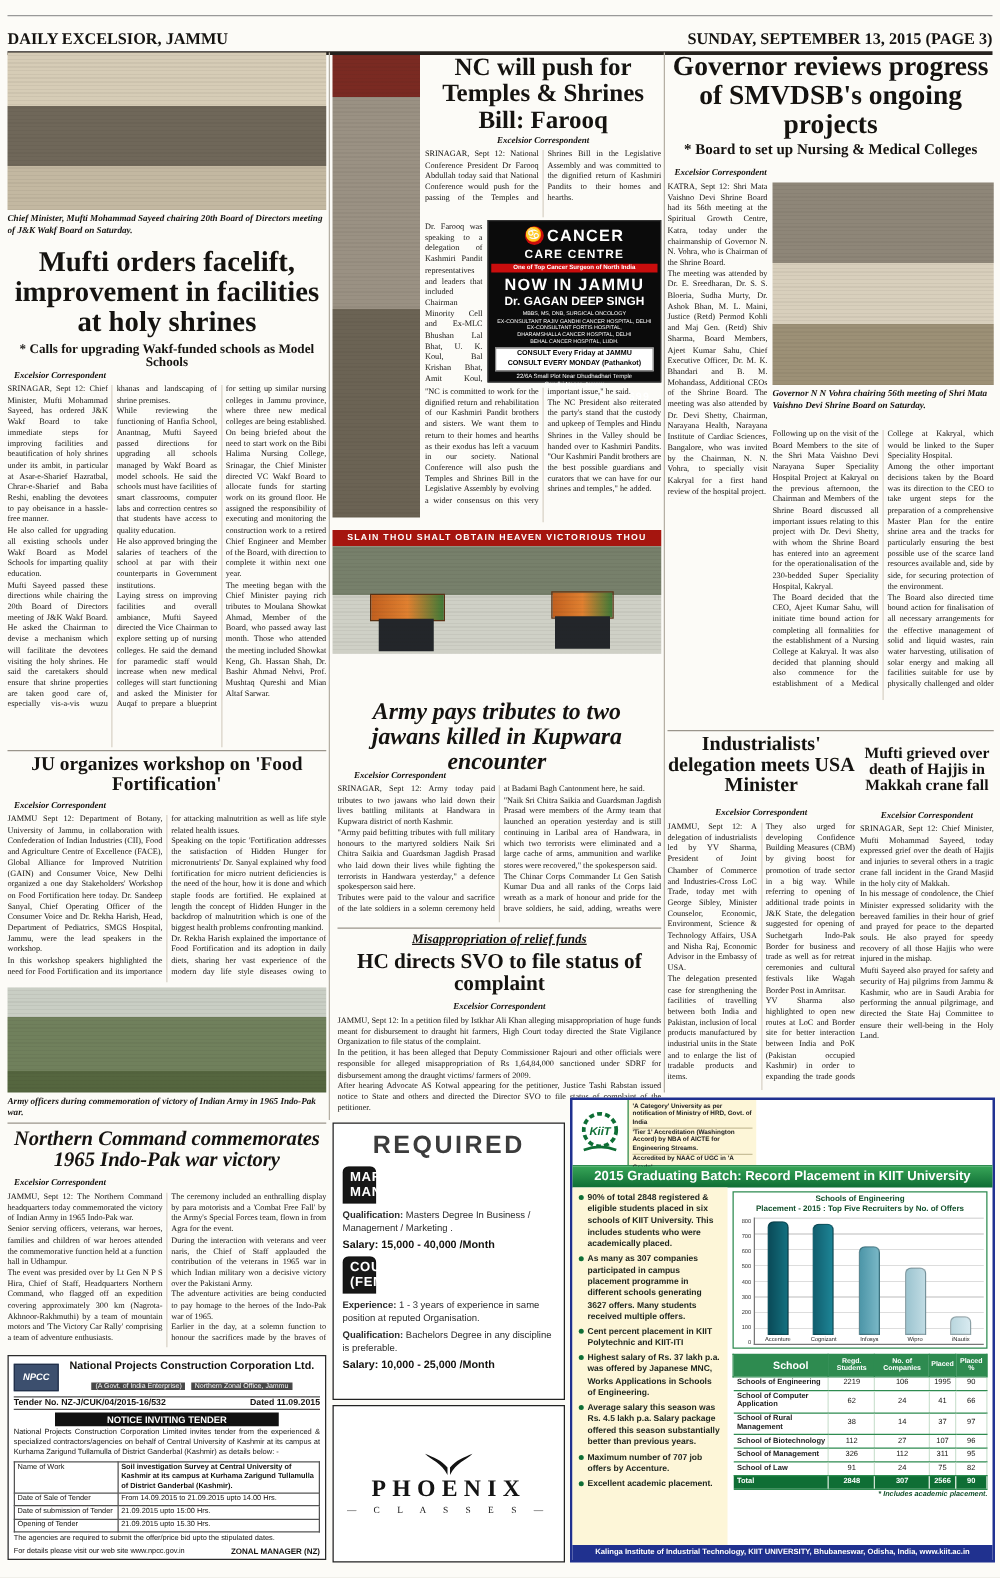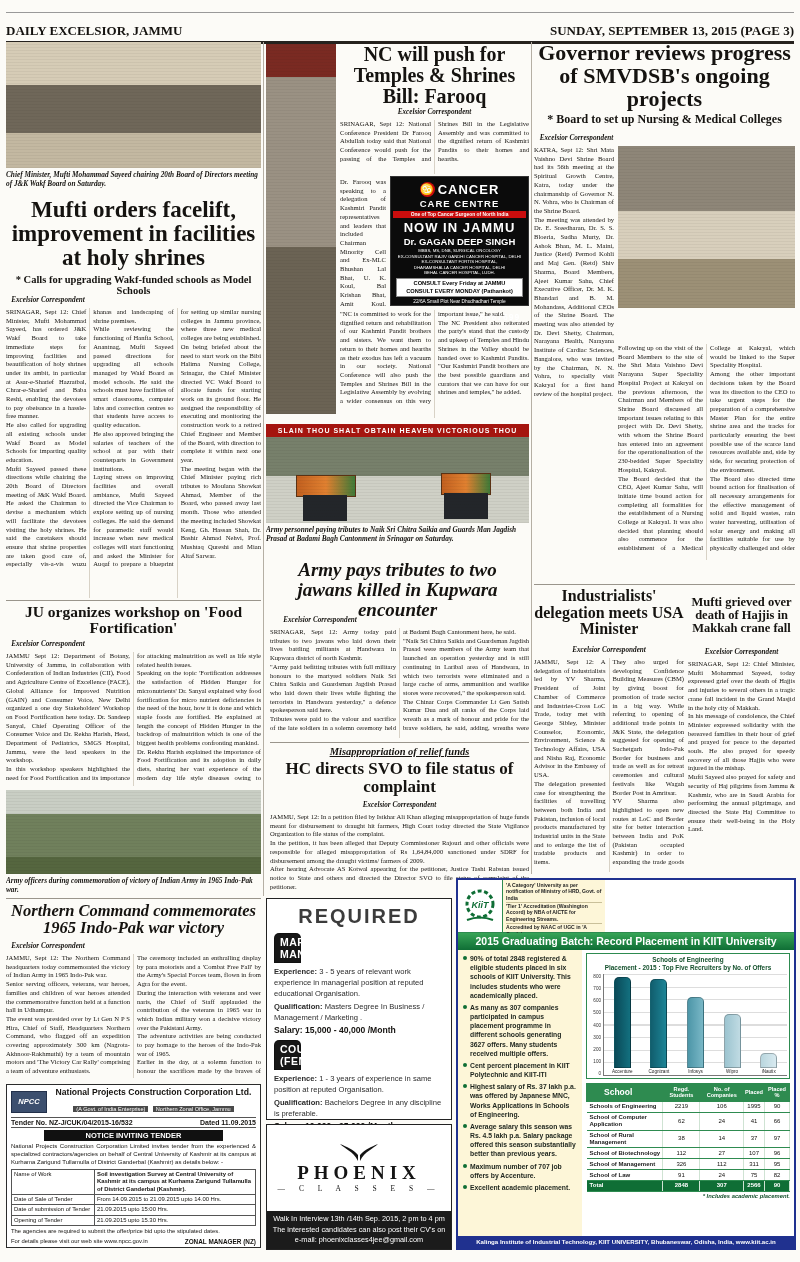--- a/index.html
+++ b/index.html
@@ -122,21 +122,21 @@
   .bar-col{display:flex;flex-direction:column;align-items:center;justify-content:flex-end;height:100%;width:18%}
   .bar{width:15px;border-radius:5px 5px 0 0;border:1px solid rgba(0,0,0,.25)}
   .bar0{background:linear-gradient(90deg,#0a4a58,#13707f)}
   .bar1{background:linear-gradient(90deg,#115e6e,#1d8496)}
   .bar2{background:linear-gradient(90deg,#4d96a8,#79b7c6)}
   .bar3{background:linear-gradient(90deg,#9cc4d0,#c0dbe3)}
   .bar4{background:linear-gradient(90deg,#b9d6de,#d8eaf0)}
   .bar-label{font-size:4.6px;color:#222;height:7px;line-height:7px;white-space:nowrap}
   .kiit-table{width:100%;border-collapse:collapse;margin-top:4px}
   .kiit-table th{background:#2e8b50;color:#fff;font-size:5.6px;padding:2px 1px;border:1px solid #2e8b50;line-height:1.15}
-  .kiit-table th.sch{font-size:8.5px;text-align:left;padding-left:17px}
+  .kiit-table th.sch{font-size:8.5px;text-align:center;padding-left:17px}
   .kiit-table td{font-size:6px;text-align:center;border-bottom:1px solid #2e8b50;
                  border-right:1px solid #cfe3d3;padding:1.5px 1px;line-height:1.15}
   .kiit-table td.sch{text-align:left;padding-left:3px;font-weight:bold;color:#222}
   .kiit-table tr.total td{background:#0f6e35;color:#fff;font-weight:bold}
   .kiit-note{font-size:5.8px;font-style:italic;font-weight:bold;text-align:right;color:#14502c;margin-top:1px}
   .kiit-footer{background:#20318f;color:#fff;font-size:6.1px;font-weight:bold;text-align:center;line-height:12px}
 </style>
 </head>
 <body>
 
@@ -259,70 +259,66 @@
   <div class="abs body-text c2" style="left:340px;top:310px;width:189px;height:108px">"NC is committed to work for the dignified return and rehabilitation of our Kashmiri Pandit brothers and sisters. We want them to return to their homes and hearths as their exodus has left a vacuum in our society. National Conference will also push the Temples and Shrines Bill in the Legislative Assembly by evolving a wider consensus on this very important issue," he said.
 The NC President also reiterated the party's stand that the custody and upkeep of Temples and Hindu Shrines in the Valley should be handed over to Kashmiri Pandits. "Our Kashmiri Pandit brothers are the best possible guardians and curators that we can have for our shrines and temples," he added.</div>
 
   <div class="abs banner-red" style="left:266px;top:424px;width:263px;height:13px">SLAIN THOU SHALT OBTAIN HEAVEN  VICTORIOUS THOU SHALT ENJOY EARTH</div>
   <div class="abs ph ph-army" style="left:266px;top:437px;width:263px;height:86px">
     <div class="coffin" style="left:30px;top:38px"></div>
     <div class="plinth" style="left:37px;top:58px"></div>
     <div class="coffin" style="left:175px;top:36px;width:48px"></div>
     <div class="plinth" style="left:178px;top:56px"></div>
   </div>
-  <div class="abs caption" style="left:266px;top:525px;width:263px;height:34px">Army personnel paying tributes to Naik Sri Chitra Saikia and Guards Man Jagdish Prasad  at Badami Bagh Cantonment in Srinagar on Saturday.</div>
 
   <div class="abs headline ital" style="left:270px;top:560px;width:255px;height:54px;font-size:19px">Army pays tributes to two jawans killed in Kupwara encounter</div>
   <div class="abs byline" style="left:270px;top:616px;width:100px">Excelsior Correspondent</div>
   <div class="abs body-text c2" style="left:270px;top:628px;width:259px;height:110px">SRINAGAR, Sept 12: Army today paid tributes to two jawans who laid down their lives battling militants at Handwara in Kupwara district of north Kashmir.
 "Army paid befitting tributes with full military honours to the martyred soldiers Naik Sri Chitra Saikia and Guardsman Jagdish Prasad who laid down their lives while fighting the terrorists in Handwara yesterday," a defence spokesperson said here.
 Tributes were paid to the valour and sacrifice of the late soldiers in a solemn ceremony held at Badami Bagh Cantonment here, he said.
 "Naik Sri Chitra Saikia and Guardsman Jagdish Prasad were members of the Army team that launched an operation yesterday and is still continuing in Laribal area of Handwara, in which two terrorists were eliminated and a large cache of arms, ammunition and warlike stores were recovered," the spokesperson said.
 The Chinar Corps Commander Lt Gen Satish Kumar Dua and all ranks of the Corps laid wreath as a mark of honour and pride for the brave soldiers, he said, adding, wreaths were also laid on behalf of the Army Chief and Northern Army Commander.</div>
 
   <div class="abs hr" style="left:270px;top:742px;width:259px"></div>
   <div class="abs kicker" style="left:270px;top:746px;width:259px">Misappropriation of relief funds</div>
   <div class="abs headline" style="left:270px;top:760px;width:259px;height:40px;font-size:17px">HC directs SVO to file status of complaint</div>
   <div class="abs byline" style="left:270px;top:801px;width:259px">Excelsior Correspondent</div>
   <div class="abs body-text" style="left:270px;top:813px;width:259px;height:80px">JAMMU, Sept 12: In a petition filed by Istkhar Ali Khan alleging misappropriation of huge funds meant for disbursement to draught hit farmers, High Court today directed the State Vigilance Organization to file status of the complaint.
 In the petition, it has been alleged that Deputy Commissioner Rajouri and other officials were responsible for alleged misappropriation of Rs 1,64,84,000 sanctioned under SDRF for disbursement among the draught victims/ farmers of 2009.
 After hearing Advocate AS Kotwal appearing for the petitioner, Justice Tashi Rabstan issued notice to State and others and directed the Director SVO to file status of complaint of the petitioner.</div>
 
   <div class="abs required" style="left:266px;top:898px;width:186px;height:222px">
     <div class="rtitle">REQUIRED</div>
     <div class="bar">MARKETING MANAGER</div>
-    <div class="item"><b>Experience:</b> <span>3 - 5 years of relevant work experience in managerial position at reputed educational Organisation.</span></div>
     <div class="item"><b>Qualification:</b> <span>Masters Degree In Business / Management / Marketing .</span></div>
     <div class="sal"><b>Salary:</b> <span>15,000 - 40,000 /Month</span></div>
     <div class="bar">COUNSELLOR (FEMALE)</div>
     <div class="item"><b>Experience:</b> <span>1 - 3 years of experience in same position at reputed  Organisation.</span></div>
     <div class="item"><b>Qualification:</b> <span>Bachelors Degree in any discipline is preferable.</span></div>
     <div class="sal"><b>Salary:</b> <span>10,000 - 25,000 /Month</span></div>
   </div>
 
   <div class="abs phoenix" style="left:266px;top:1124px;width:186px;height:126px">
     <div class="phx-logo">
       <svg width="40" height="20" viewBox="0 0 40 20">
         <path d="M19 18 C14 8 6 6 1 1 C8 4 14 6 19 12 Z" fill="#141414"></path>
         <path d="M21 18 C26 8 34 6 39 1 C32 4 26 6 21 12 Z" fill="#141414"></path>
       </svg>
       <div class="phx-name">PHOENIX</div>
       <div class="phx-sub">— C L A S S E S —</div>
     </div>
-    <div class="phx-bar">Walk In Interview 13th /14th Sep. 2015, 2 pm to 4 pm
-The interested candidates can also post their CV's on
-e-mail: phoenixclasses4jee@gmail.com</div>
   </div>
 
   <div class="abs headline" style="left:534px;top:42px;width:261px;height:66px;font-size:22px">Governor reviews progress of SMVDSB's ongoing projects</div>
   <div class="abs subhead" style="left:534px;top:112px;width:261px;font-size:12px">* Board to set up Nursing &amp; Medical Colleges</div>
   <div class="abs byline" style="left:534px;top:134px;width:85px">Excelsior Correspondent</div>
   <div class="abs body-text" style="left:534px;top:146px;width:80px;height:414px">KATRA, Sept 12: Shri Mata Vaishno Devi Shrine Board had its 56th meeting at the Spiritual Growth Centre, Katra, today under the chairmanship of Governor N. N. Vohra, who is Chairman of the Shrine Board.
 The meeting was attended by Dr. E. Sreedharan, Dr. S. S. Bloeria, Sudha Murty, Dr. Ashok Bhan, M. L. Maini, Justice (Retd) Permod Kohli and Maj Gen. (Retd) Shiv Sharma, Board Members, Ajeet Kumar Sahu, Chief Executive Officer, Dr. M. K. Bhandari and B. M. Mohandass, Additional CEOs of the Shrine Board. The meeting was also attended by Dr. Devi Shetty, Chairman, Narayana Health, Narayana Institute of Cardiac Sciences, Bangalore, who was invited by the Chairman, N. N. Vohra, to specially visit Kakryal for a first hand review of the hospital project.</div>
   <div class="abs ph ph-gov" style="left:618px;top:146px;width:177px;height:162px"></div>
+  <div class="abs caption" style="left:618px;top:310px;width:177px;height:30px">Governor N N Vohra chairing 56th meeting of Shri Mata Vaishno Devi Shrine Board on Saturday.</div>
   <div class="abs body-text c2" style="left:618px;top:344px;width:177px;height:216px">Following up on the visit of the Board Members to the site of the Shri Mata Vaishno Devi Narayana Super Speciality Hospital Project at Kakryal on the previous afternoon, the Chairman and Members of the Shrine Board discussed all important issues relating to this project with Dr. Devi Shetty, with whom the Shrine Board has entered into an agreement for the operationalisation of the 230-bedded Super Speciality Hospital, Kakryal.
 The Board decided that the CEO, Ajeet Kumar Sahu, will initiate time bound action for completing all formalities for the establishment of a Nursing College at Kakryal. It was also decided that planning should also commence for the establishment of a Medical College at Kakryal, which would be linked to the Super Speciality Hospital.
 Among the other important decisions taken by the Board was its direction to the CEO to take urgent steps for the preparation of a comprehensive Master Plan for the entire shrine area and the tracks for particularly ensuring the best possible use of the scarce land resources available and, side by side, for securing protection of the environment.
 The Board also directed time bound action for finalisation of all necessary arrangements for the effective management of solid and liquid wastes, rain water harvesting, utilisation of solar energy and making all facilities suitable for use by physically challenged and older persons.
 The Board noted that work relating to the installation of a state-of-the-art Audio System along the entire Banganga - Bhawan track has been completed and music comprising ragas, bhajans, local folks and devotional music, chants and mantras - will now be played over the audio system and be heard by all those who are moving on the track from Banganga to Shrine. The CEO was directed to ensure that the public address system is effectively linked to the Control Room so that important public announcements as well as instructions in regard to dealing with emergency situations, made on the public address system, are heard simultaneously by everyone on the tracks to the Shrine.
 The Board reviewed the functioning of the hi-tech Plant Nursery established at Panthal and the total afforestation and fire prevention measures so far taken. The Board also reviewed the progress of the Bhawan - Bhairon Ghati Passenger Ropeway, the Trikuta Hills Material Ropeway and the work underway for the stabilisation of the Trikuta Mountain Slopes.
 The Board noted that the Shrine Board's Sports Complex at Katra, built at a cost of about Rs. 11 crore, would be fully completed within a month and directed the CEO to timely finalise a befitting sports programme to mark the inauguration of this important facility.
 The CEO informed the Board about the action so far taken for the improvement and maintenance of public utilities, cleanliness and sanitation in the Katra town. The CEO was directed to urgently finalise the plan for the Bus Station Katra to be fully upgraded and provided with all necessary conveniences.</div>
 
   <div class="abs hr" style="left:534px;top:584px;width:261px"></div>

